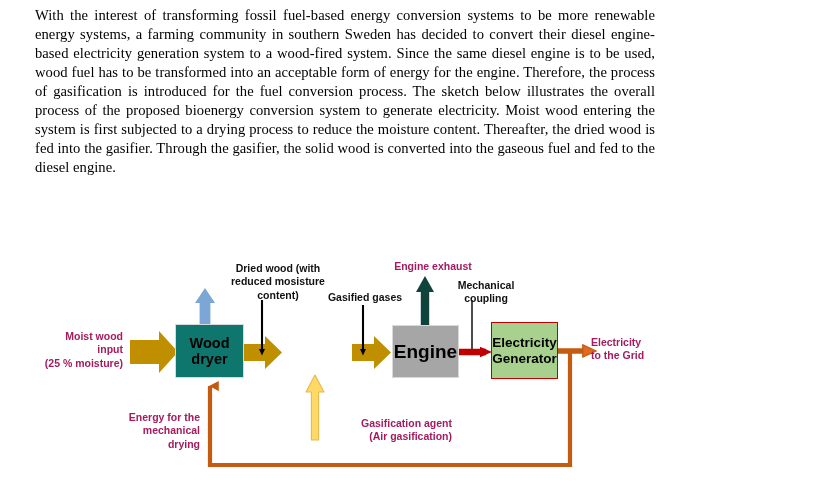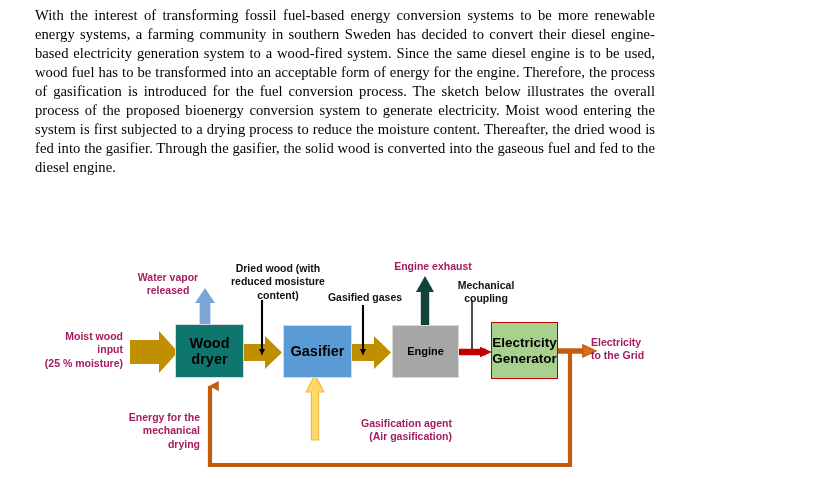--- a/index.html
+++ b/index.html
@@ -69,21 +69,21 @@
   #box-gasifier {
     left: 283px; top: 325px; width: 69px; height: 53px;
     background: #5B9BD5;
     border: 1px solid #d9d9d9;
     font-size: 14.5px;
   }
   #box-engine {
     left: 392px; top: 325px; width: 67px; height: 53px;
     background: #A6A6A6;
     border: 1px solid #d9d9d9;
-    font-size: 11px;
+    font-size: 19px;
   }
   #box-generator {
     left: 491px; top: 322px; width: 67px; height: 57px;
     background: #A9D18E;
     border: 1px solid #c00000;
     font-size: 13.5px;
   }
 
   
   .lbl {
@@ -168,39 +168,34 @@
     </g>
 
     <path d="M570,352 L570,465 L210,465 L210,386" fill="none" stroke="#C55A11" stroke-width="4.2" marker-end="url(#m-orange-up)"></path>
   </svg>
 
   <div class="proc-box" id="box-wood-dryer">
     <span style="white-space:pre-line">Wood
 dryer</span>
   </div>
 
-  <div class="proc-box" id="box-gasifier">
-    <span style="white-space:pre-line">Gasifier</span>
-  </div>
 
   <div class="proc-box" id="box-engine">
     <span style="white-space:pre-line">Engine</span>
   </div>
 
   <div class="proc-box" id="box-generator">
     <span style="white-space:pre-line">Electricity
 Generator</span>
   </div>
 
   <div class="lbl crimson" id="lbl-moist-wood">Moist wood
 input
 (25 % moisture)</div>
 
-  <div class="lbl crimson" id="lbl-water-vapor">Water vapor
-released</div>
 
   <div class="lbl black" id="lbl-dried-wood">Dried wood (with
 reduced mosisture
 content)</div>
 
   <div class="lbl black" id="lbl-gasified">Gasified gases</div>
 
   <div class="lbl crimson" id="lbl-engine-exh">Engine exhaust</div>
 
   <div class="lbl black" id="lbl-mechanical">Mechanical

